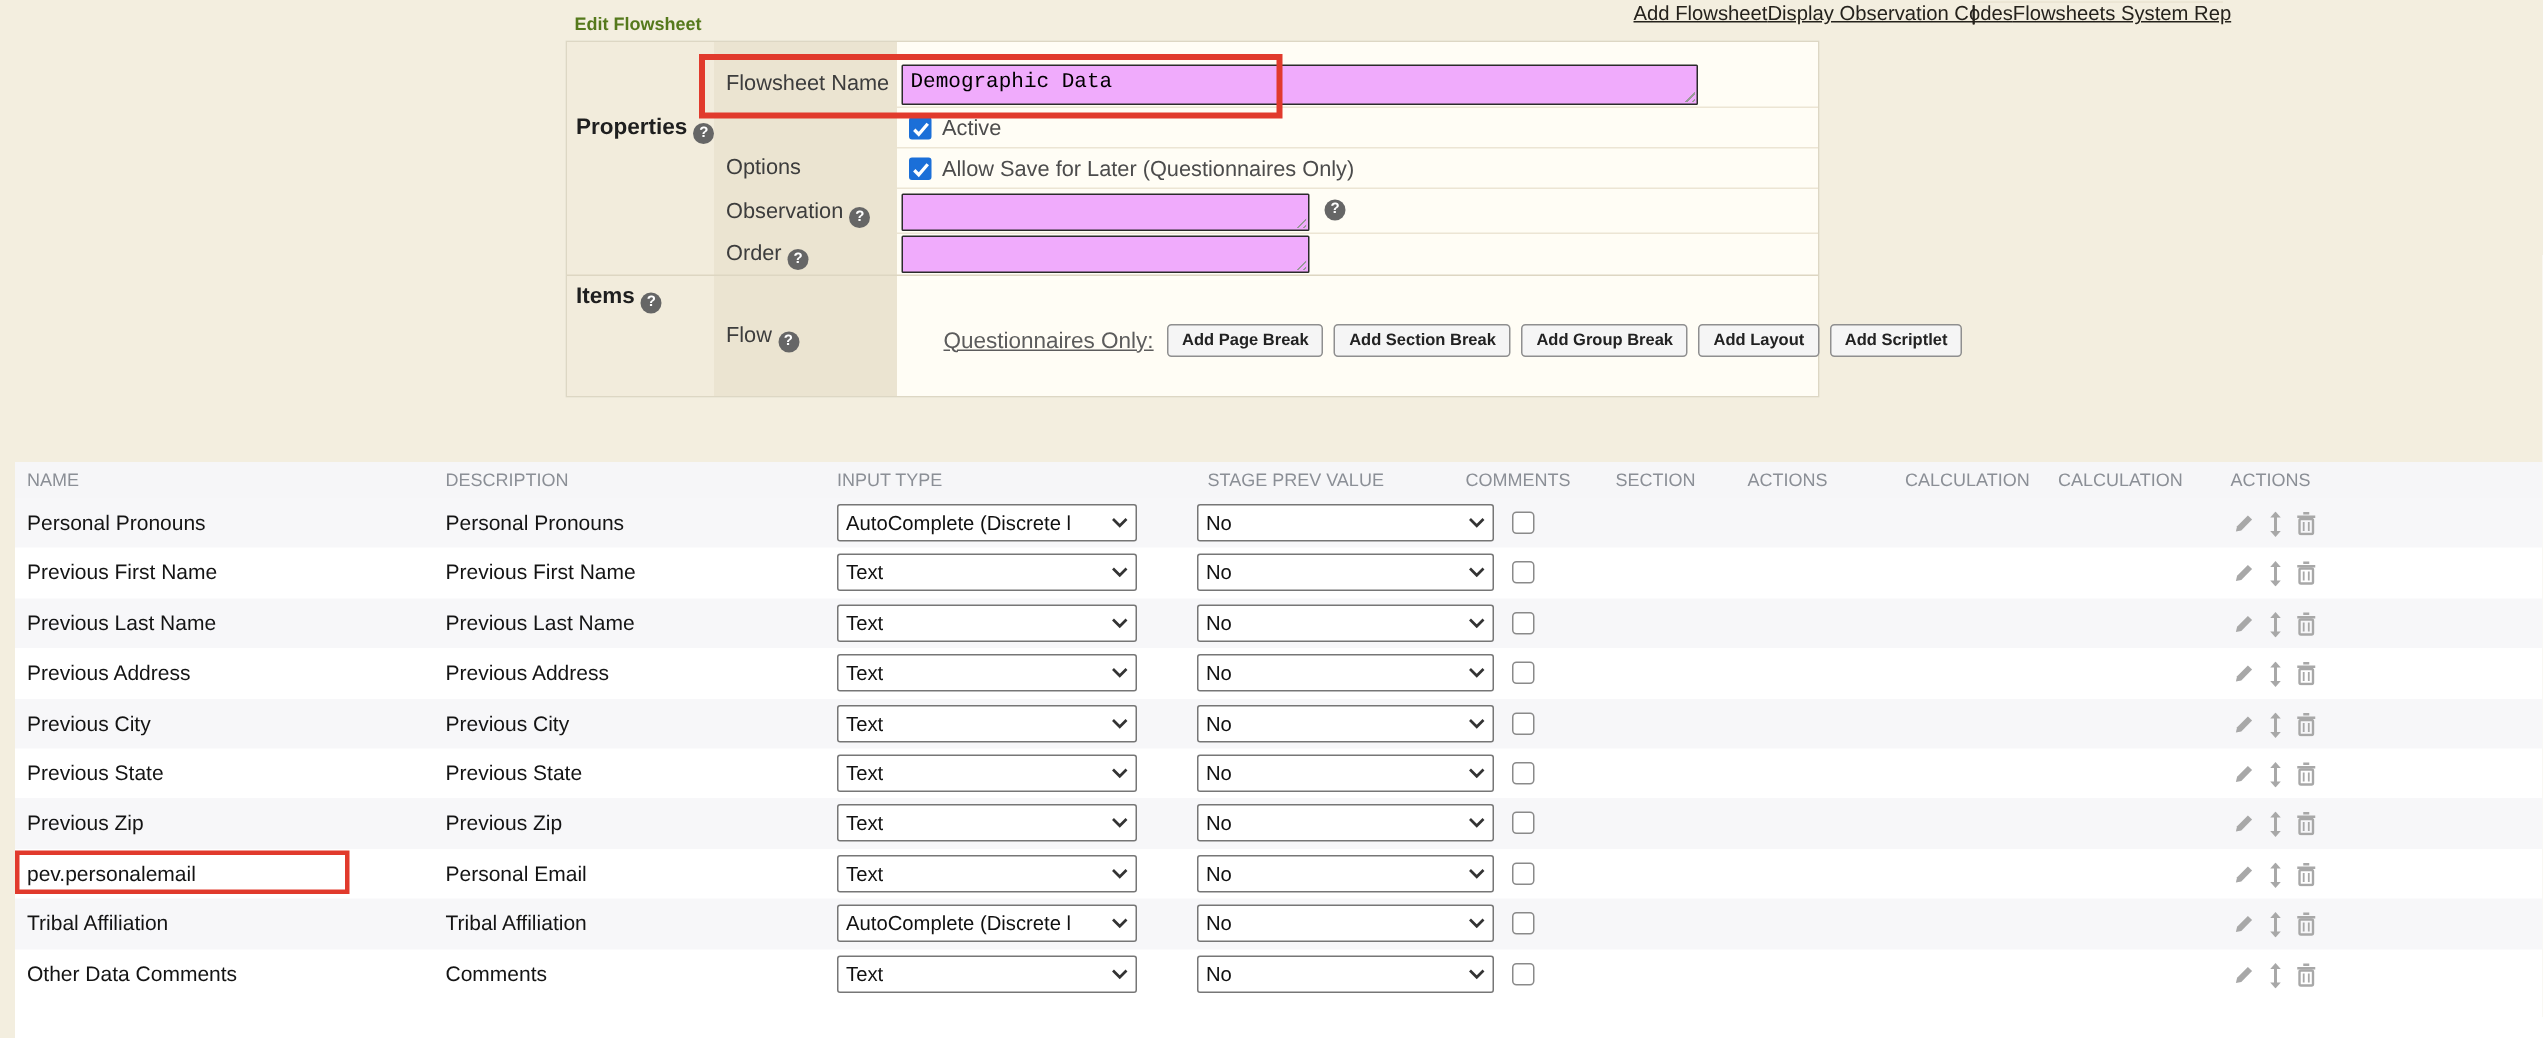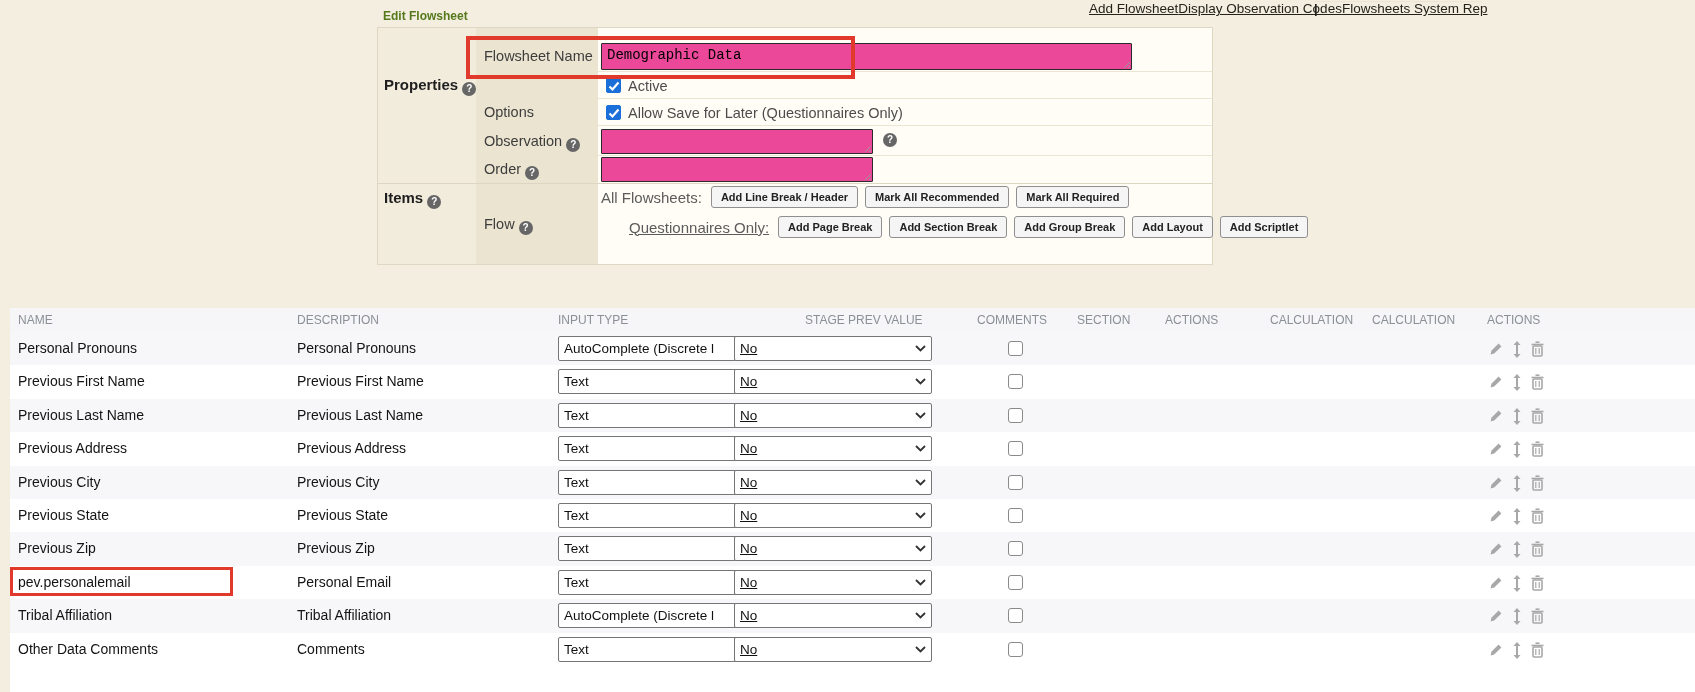--- a/index.html
+++ b/index.html
@@ -17,21 +17,21 @@
   .col1 { position:absolute; left:0; top:0; width:98px; height:100%; background:#f2ecdc; }
   .col2 { position:absolute; left:98px; top:0; width:122px; height:100%; background:#ebe4d1; }
   .sep { position:absolute; left:220px; right:0; height:1px; background:#ece5d4; }
   .sep-strong { position:absolute; left:0; right:0; height:1px; background:#ddd6c2; }
 
   .grp-label { position:absolute; left:6px; font-size:15px; font-weight:bold; color:#1f1f1f; white-space:nowrap; }
   .fld-label { position:absolute; left:106px; font-size:14.5px; color:#3d3d3d; white-space:nowrap; }
 
   .help { display:inline-block; width:14px; height:14px; border-radius:50%; background:#666; color:#fff; font-size:10px; font-weight:bold; text-align:center; line-height:14px; vertical-align:-2px; margin-left:4px; cursor:pointer; }
 
-  .txtarea { position:absolute; background:#ec4899; border:1px solid #2b2b2b; border-radius:1px; font-family:"Liberation Mono","DejaVu Sans Mono",monospace; font-size:14px; padding:3px 5px; color:#000; overflow:hidden; }
+  .txtarea { position:absolute; background:#f0abfc; border:1px solid #2b2b2b; border-radius:1px; font-family:"Liberation Mono","DejaVu Sans Mono",monospace; font-size:14px; padding:3px 5px; color:#000; overflow:hidden; }
   .rz { position:absolute; right:1px; bottom:1px; width:9px; height:9px; background:repeating-linear-gradient(135deg, transparent 0 2px, #999 2px 3px); clip-path:polygon(100% 0, 100% 100%, 0 100%); }
 
   .cbx { position:absolute; width:15px; height:15px; border-radius:2px; cursor:pointer; }
   .cbx.checked { background:var(--cb-blue,#1b6fd8); border:1px solid var(--cb-blue,#1b6fd8); }
   .cbx.checked svg { position:absolute; left:1px; top:2px; }
   .opt-label { position:absolute; left:250px; font-size:14.5px; color:#4c4c4c; white-space:nowrap; }
 
   .flowrow { position:absolute; left:223px; display:flex; gap:7px; align-items:center; white-space:nowrap; }
   .flowrow .fr-label { font-size:15px; color:#5c5c5c; margin-right:2px; }
   .flowrow .fr-label.und { text-decoration:underline;margin-left:28px; }
@@ -46,21 +46,21 @@
   .hc0{left:8px} .hc1{left:287px} .hc2{left:548px} .hc3{left:795px} .hc4{left:967px}
   .hc5{left:1067px} .hc6{left:1155px} .hc7{left:1260px} .hc8{left:1362px} .hc9{left:1477px}
 
   .trow { position:absolute; left:0; width:100%; height:33.4px; }
   .trow.alt { background:#f7f7f9; }
   .cell { position:absolute; top:0; line-height:33.4px; font-size:14px; color:#141414; white-space:nowrap; }
   .c-name { left:8px; } .c-desc { left:287px; }
 
   .fselect { position:absolute; top:4px; height:25px; background:#fff; border:1px solid #767676; border-radius:2px; font-size:13.5px; color:#111; line-height:23px; padding-left:5px; overflow:hidden; cursor:pointer; }
   .sel-input { left:548px; width:200px; }
-  .sel-stage { left:724px; width:198px;text-decoration:underline; }
+  .sel-stage { left:788px; width:198px; }
   .fselect .car { position:absolute; right:5px; top:8px; }
   .fselect .sel-text { display:block; margin-right:18px; overflow:hidden; white-space:nowrap; }
 
   .rowcb { position:absolute; left:998px; top:9px; width:15px; height:15px; border:1.6px solid #8a8a8a; border-radius:3px; background:#fff; cursor:pointer; }
   .acts { position:absolute; left:1478px; top:9px; display:flex; gap:8px; }
   .acts svg { cursor:pointer; }
   .row-redbox { position:absolute; left:0; top:1px; width:223px; height:29px; border:3px solid var(--hl-red,#e13a2c); pointer-events:none; }
 </style>
 </head>
 <body style="--page-bg: #f3eedf; --hl-red: #e13a2c; --title-green: #55791c; --cb-blue: #1b6fd8;">
@@ -99,26 +99,20 @@
   <div class="opt-label" style="top:77px">Allow Save for Later (Questionnaires Only)</div>
 
   <div class="fld-label" style="top:105px"><span>Observation</span><span class="help">?</span></div>
   <div class="txtarea" style="left:223px; top:101px; width:272px; height:25px;"><span></span><span class="rz"></span></div>
   <span class="help" style="position:absolute; left:505px; top:105px; margin:0;">?</span>
 
   <div class="fld-label" style="top:133px"><span>Order</span><span class="help">?</span></div>
   <div class="txtarea" style="left:223px; top:129px; width:272px; height:25px;"><span></span><span class="rz"></span></div>
 
   <div class="fld-label" style="top:188px"><span>Flow</span><span class="help">?</span></div>
-  <div class="flowrow" style="top:158px" id="flow0">
-      <span class="fr-label">All Flowsheets:</span>
-      <button class="btn">Add Line Break / Header</button>
-      <button class="btn">Mark All Recommended</button>
-      <button class="btn">Mark All Required</button>
-    </div>
   <div class="flowrow" style="top:188px" id="flow1">
       <span class="fr-label und">Questionnaires Only:</span>
       <button class="btn">Add Page Break</button>
       <button class="btn">Add Section Break</button>
       <button class="btn">Add Group Break</button>
       <button class="btn">Add Layout</button>
       <button class="btn">Add Scriptlet</button>
     </div>
 </div>
 

